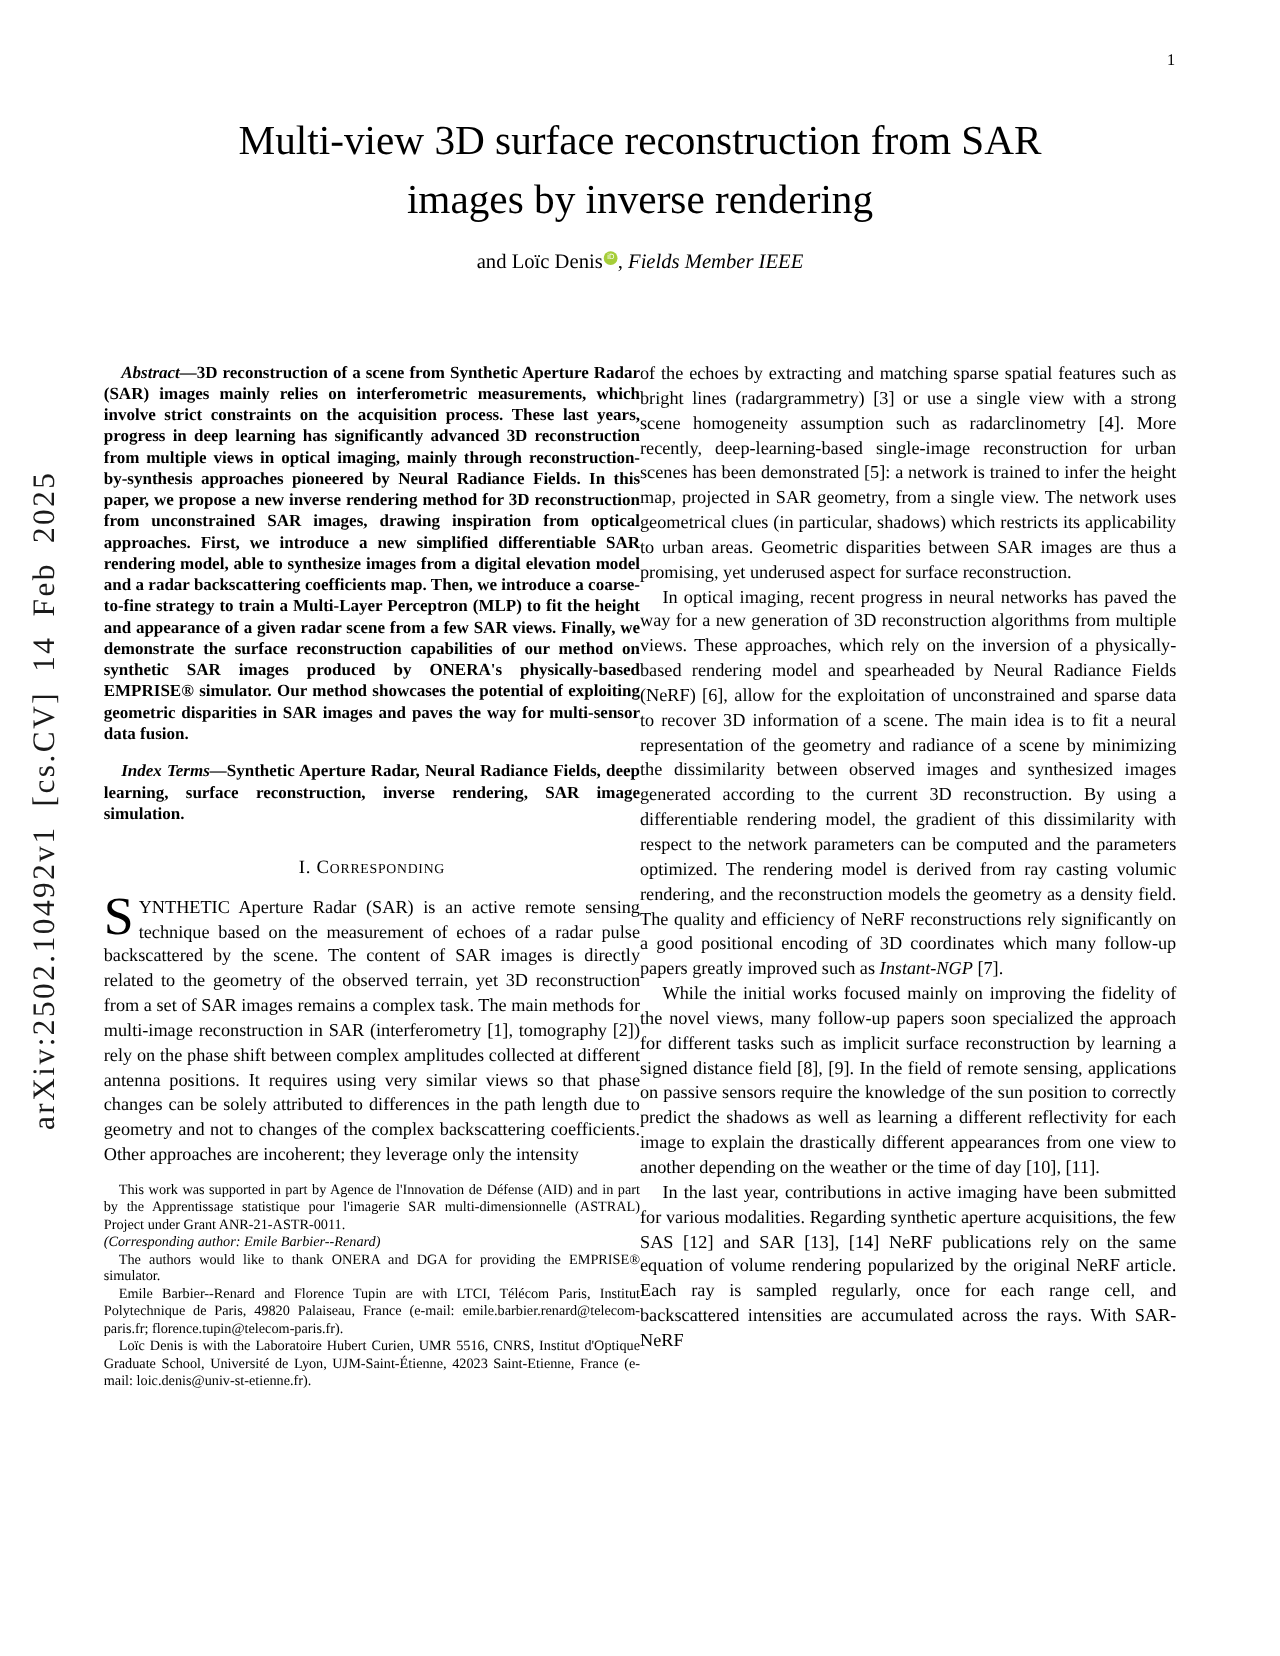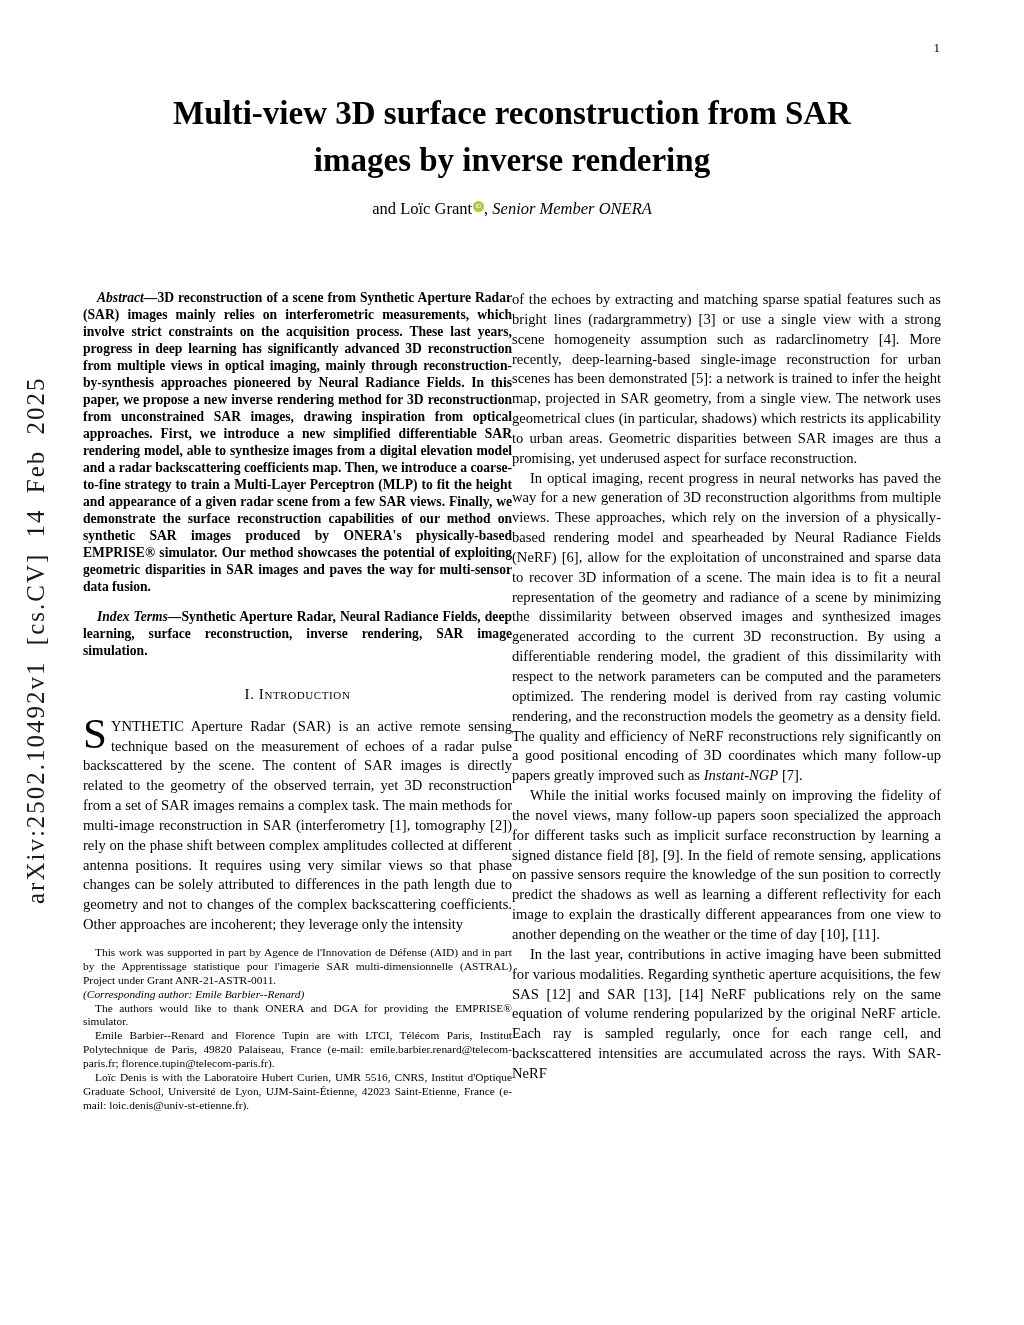--- a/index.html
+++ b/index.html
@@ -30,21 +30,21 @@
     font-size: 25px;
     letter-spacing: 2px;
     word-spacing: 7px;
     white-space: nowrap;
     color: #1a1a1a;
   }
   .title {
     margin-top: 90px;
     text-align: center;
     font-size: 33px;
-    font-weight: 700;
+    font-weight: 400;
     line-height: 1.42;
   }
   .authors {
     margin-top: 14px;
     text-align: center;
     font-size: 16.5px;
     line-height: 1.35;
   }
   .authors .ital { font-style: italic; }
   .orcid {
@@ -122,31 +122,31 @@
 
 <div class="page">
 
   <div class="page-number">1</div>
 
   <div class="arxiv-banner">arXiv:2502.10492v1 [cs.CV] 14 Feb 2025</div>
 
   <h1 class="title"><span>Multi-view 3D surface reconstruction from SAR</span><br><span>images by inverse rendering</span></h1>
 
   <div class="authors">
-    <div><span>and Loïc Grant</span><span class="orcid"></span><span>, </span><span class="ital">Senior Member ONERA</span></div>
+    <div><span>and Loïc Denis</span><span class="orcid"></span><span>, </span><span class="ital">Fields Member IEEE</span></div>
   </div>
 
   <div class="columns">
 
     <div class="col">
       <p class="abstract"><span class="lead">Abstract—</span><span>3D reconstruction of a scene from Synthetic Aperture Radar (SAR) images mainly relies on interferometric measurements, which involve strict constraints on the acquisition process. These last years, progress in deep learning has significantly advanced 3D reconstruction from multiple views in optical imaging, mainly through reconstruction-by-synthesis approaches pioneered by Neural Radiance Fields. In this paper, we propose a new inverse rendering method for 3D reconstruction from unconstrained SAR images, drawing inspiration from optical approaches. First, we introduce a new simplified differentiable SAR rendering model, able to synthesize images from a digital elevation model and a radar backscattering coefficients map. Then, we introduce a coarse-to-fine strategy to train a Multi-Layer Perceptron (MLP) to fit the height and appearance of a given radar scene from a few SAR views. Finally, we demonstrate the surface reconstruction capabilities of our method on synthetic SAR images produced by ONERA's physically-based EMPRISE® simulator. Our method showcases the potential of exploiting geometric disparities in SAR images and paves the way for multi-sensor data fusion.</span></p>
 
       <p class="index-terms"><span class="lead">Index Terms—</span><span>Synthetic Aperture Radar, Neural Radiance Fields, deep learning, surface reconstruction, inverse rendering, SAR image simulation.</span></p>
 
-      <h2 class="section-heading">I. Introduction</h2>
+      <h2 class="section-heading">I. Corresponding</h2>
 
       <p class="body-par"><span class="dropcap">S</span><span>YNTHETIC Aperture Radar (SAR) is an active remote sensing technique based on the measurement of echoes of a radar pulse backscattered by the scene. The content of SAR images is directly related to the geometry of the observed terrain, yet 3D reconstruction from a set of SAR images remains a complex task. The main methods for multi-image reconstruction in SAR (interferometry [1], tomography [2]) rely on the phase shift between complex amplitudes collected at different antenna positions. It requires using very similar views so that phase changes can be solely attributed to differences in the path length due to geometry and not to changes of the complex backscattering coefficients. Other approaches are incoherent; they leverage only the intensity</span></p>
 
       <div class="footnotes">
         <p><span>This work was supported in part by Agence de l'Innovation de Défense (AID) and in part by the Apprentissage statistique pour l'imagerie SAR multi-dimensionnelle (ASTRAL) Project under Grant ANR-21-ASTR-0011.</span> <span class="fn-ital">(Corresponding author: Emile Barbier--Renard)</span></p>
         <p>The authors would like to thank ONERA and DGA for providing the EMPRISE® simulator.</p>
         <p>Emile Barbier--Renard and Florence Tupin are with LTCI, Télécom Paris, Institut Polytechnique de Paris, 49820 Palaiseau, France (e-mail: emile.barbier.renard@telecom-paris.fr; florence.tupin@telecom-paris.fr).</p>
         <p>Loïc Denis is with the Laboratoire Hubert Curien, UMR 5516, CNRS, Institut d'Optique Graduate School, Université de Lyon, UJM-Saint-Étienne, 42023 Saint-Etienne, France (e-mail: loic.denis@univ-st-etienne.fr).</p>
       </div>
     </div>

